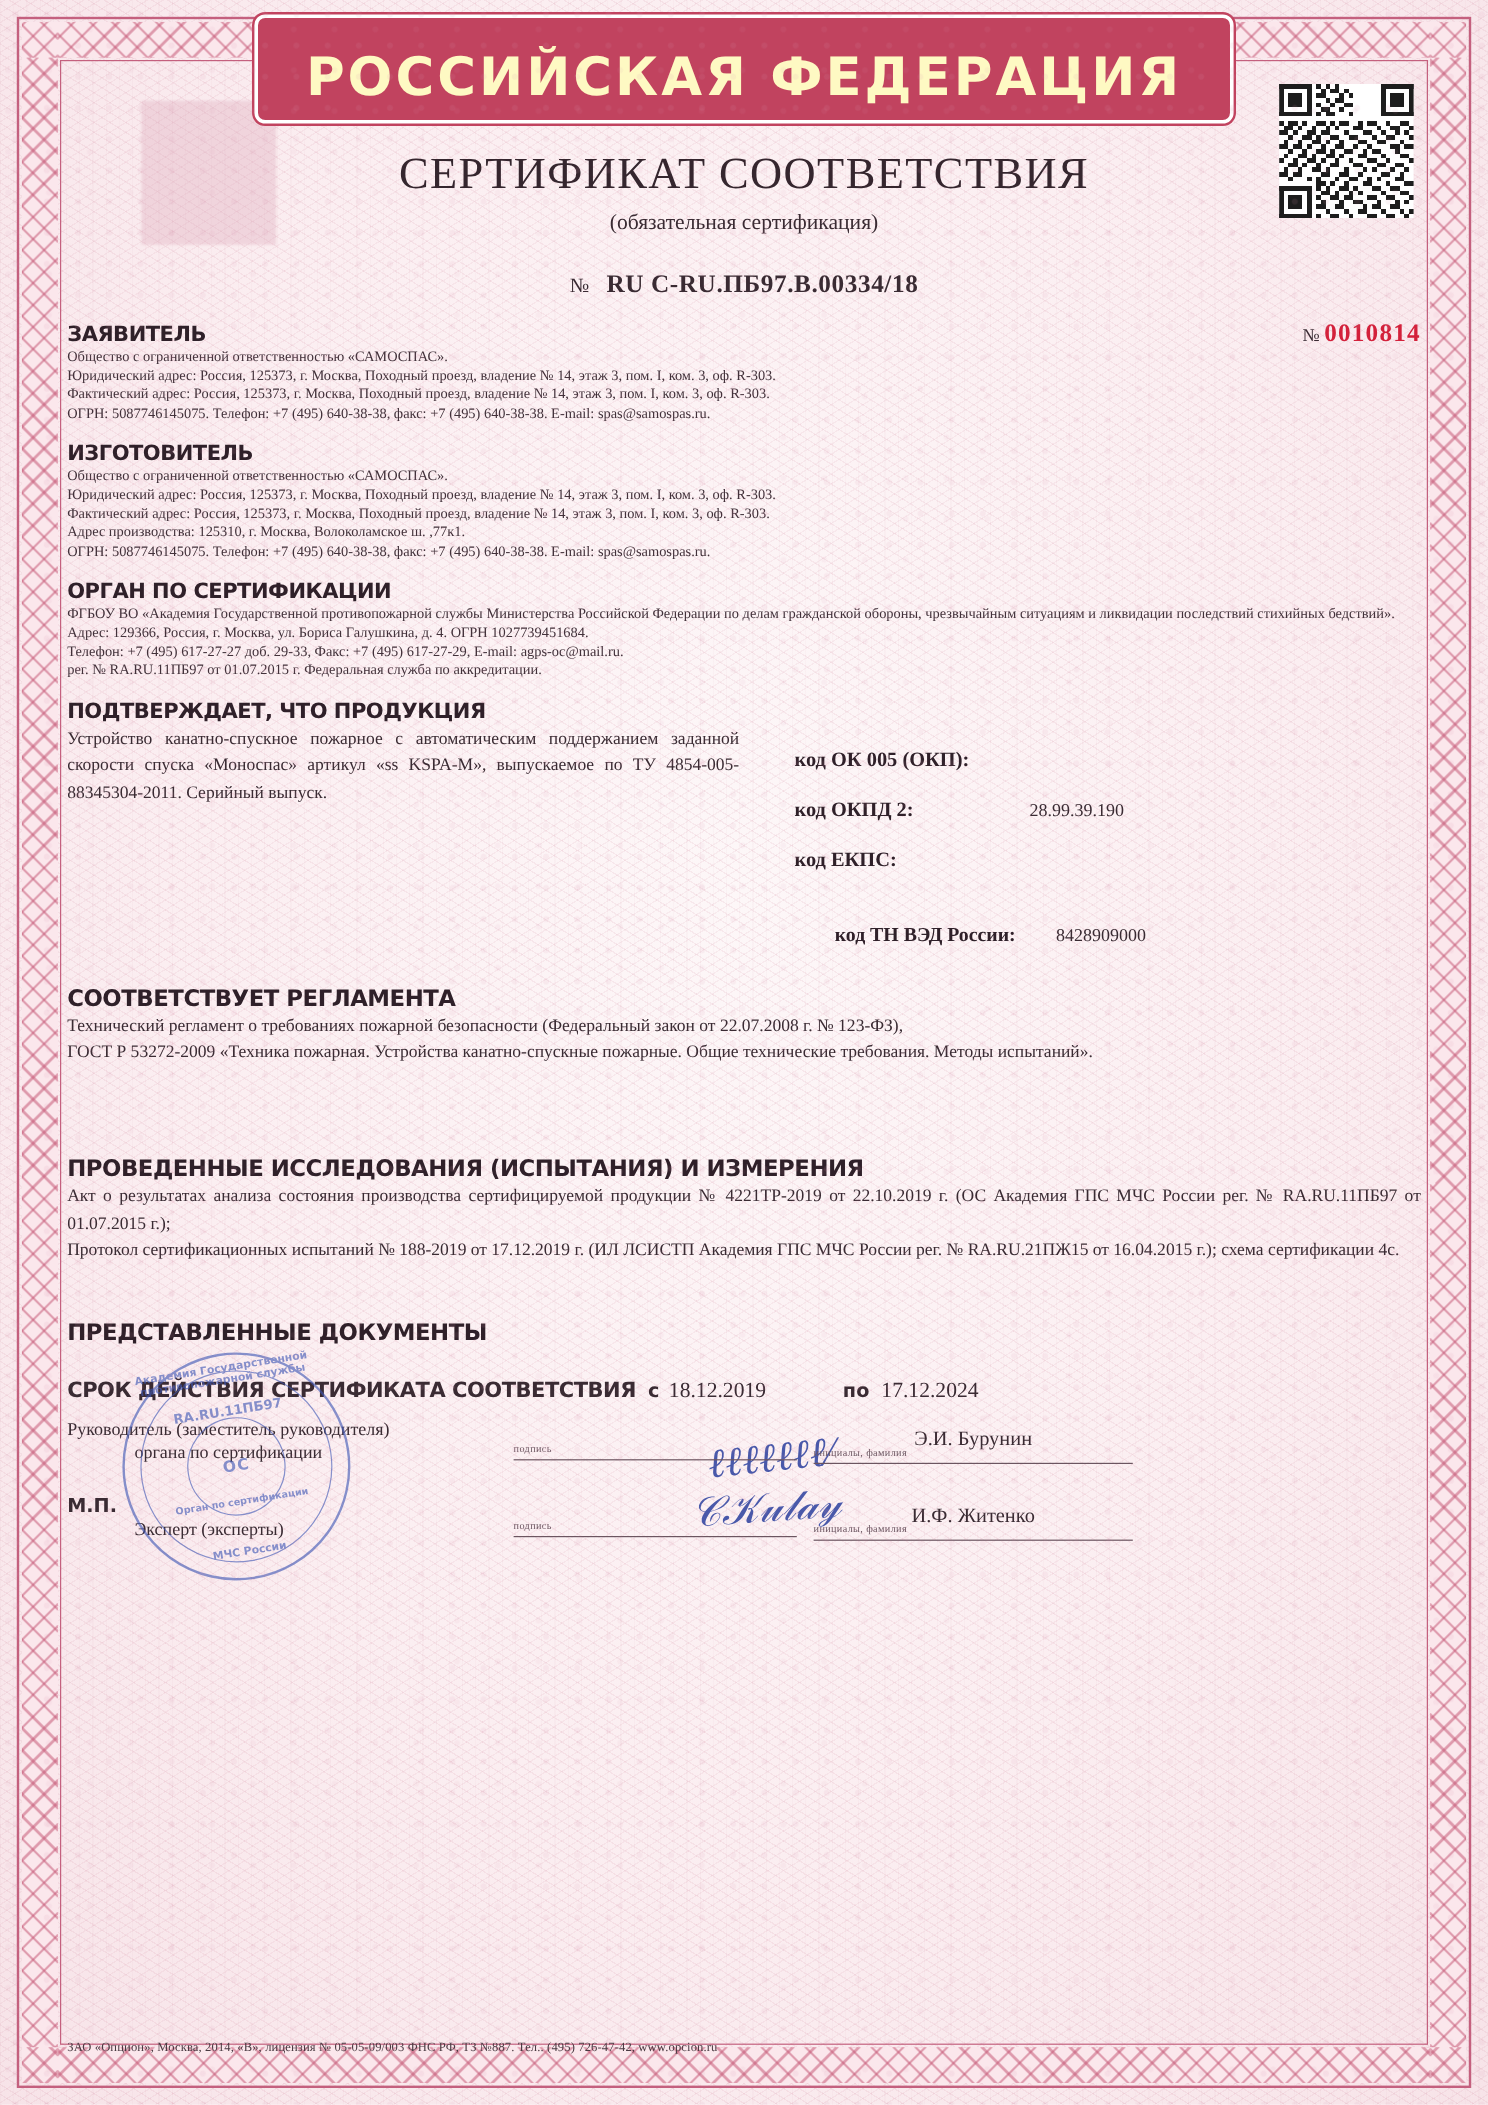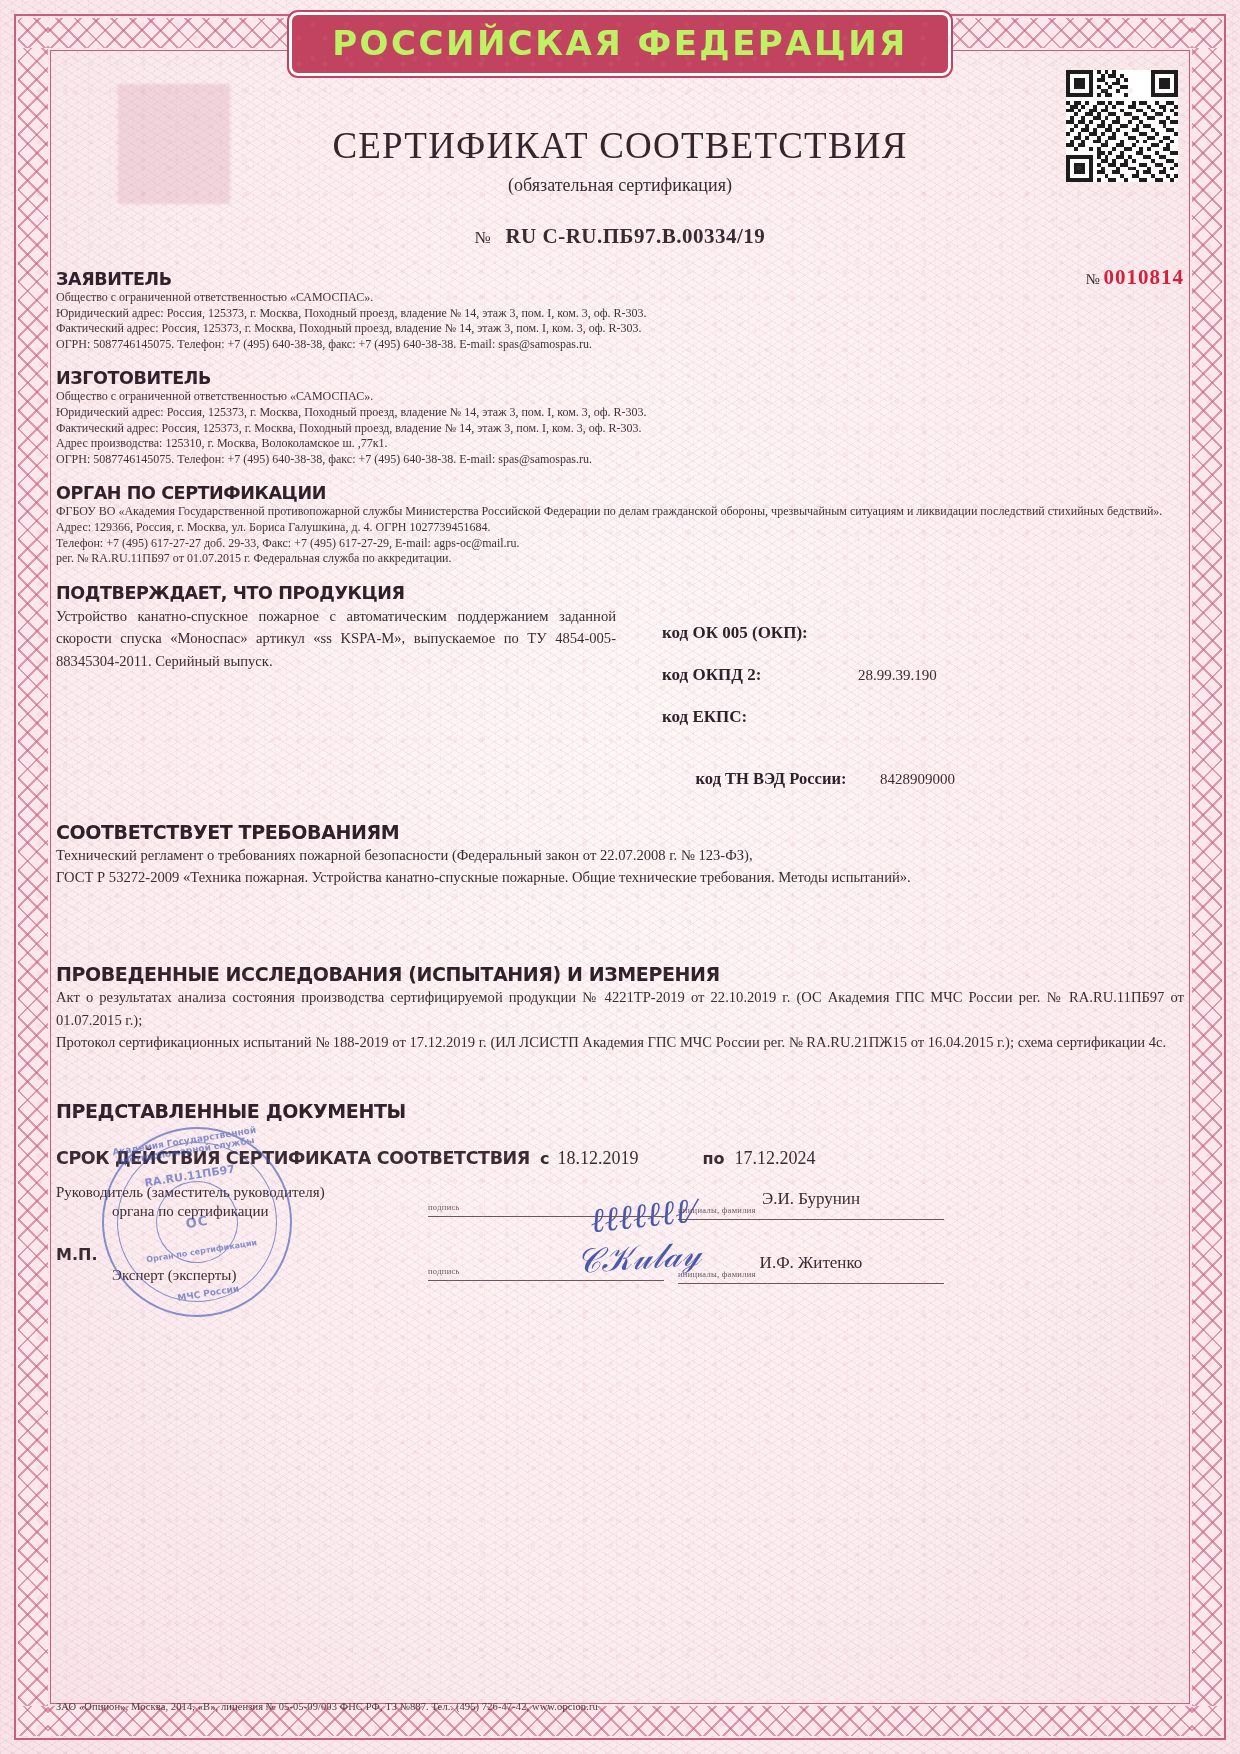--- a/index.html
+++ b/index.html
@@ -63,26 +63,26 @@
   .wm-blob{
     position:absolute;left:62px;top:28px;width:112px;height:120px;
     background:rgba(221,168,185,.35);
     filter:blur(1px);
   }
 
   
   .banner-wrap{position:absolute;left:0;right:0;top:-44px;display:flex;justify-content:center;}
   .banner{
     background:#c1435f;
-    color:#bef264;
+    color:#fef9c3;
     font-family:"DejaVu Sans", sans-serif;
     font-weight:700;
-    font-size:34px;
+    font-size:44px;
     letter-spacing:2.5px;
-    padding:8px 40px 10px;
+    padding:24px 40px 10px;
     border-radius:9px;
     border:3px solid #fff;
     box-shadow:0 0 0 2px #c1435f;
     white-space:nowrap;
     text-align:center;
   }
 
   
   .qr{
     position:absolute;right:6px;top:14px;width:112px;height:112px;
@@ -412,21 +412,21 @@
             <rect x="23" y="28" width="2" height="1"></rect>
             <rect x="27" y="28" width="1" height="1"></rect>
         </g>
       </svg>
     </div>
 
     <h1 class="title">СЕРТИФИКАТ СООТВЕТСТВИЯ</h1>
     <div class="subtitle">(обязательная сертификация)</div>
 
     <div class="certno-row">
-      <span class="no">№</span><span>RU C-RU.ПБ97.В.00334/19</span>
+      <span class="no">№</span><span>RU C-RU.ПБ97.В.00334/18</span>
     </div>
 
     <div class="sec">
       <div class="applicant-head">
         <div class="sec-h">ЗАЯВИТЕЛЬ</div>
         <div class="blank-no">
           <span>№</span>
           <b>0010814</b>
         </div>
       </div>
@@ -472,21 +472,21 @@
           </div>
           <div class="code-row ved">
             <span class="code-lbl">код ТН ВЭД России:</span>
             <span class="code-val">8428909000</span>
           </div>
         </div>
       </div>
     </div>
 
     <div class="sec" style="margin-top:10px">
-      <div class="sec-h big">СООТВЕТСТВУЕТ ТРЕБОВАНИЯМ</div>
+      <div class="sec-h big">СООТВЕТСТВУЕТ РЕГЛАМЕНТА</div>
       <div class="para">Технический регламент о требованиях пожарной безопасности (Федеральный закон от 22.07.2008 г. № 123-ФЗ),</div>
       <div class="para">ГОСТ Р 53272-2009 «Техника пожарная. Устройства канатно-спускные пожарные. Общие технические требования. Методы испытаний».</div>
     </div>
 
     <div class="sec" style="margin-top:74px">
       <div class="sec-h big">ПРОВЕДЕННЫЕ ИССЛЕДОВАНИЯ (ИСПЫТАНИЯ) И ИЗМЕРЕНИЯ</div>
       <div class="para">Акт о результатах анализа состояния производства сертифицируемой продукции № 4221ТР-2019 от 22.10.2019 г. (ОС Академия ГПС МЧС России рег. № RA.RU.11ПБ97 от 01.07.2015 г.);</div>
       <div class="para">Протокол сертификационных испытаний № 188-2019 от 17.12.2019 г. (ИЛ ЛСИСТП Академия ГПС МЧС России рег. № RA.RU.21ПЖ15 от 16.04.2015 г.); схема сертификации 4с.</div>
     </div>
 

